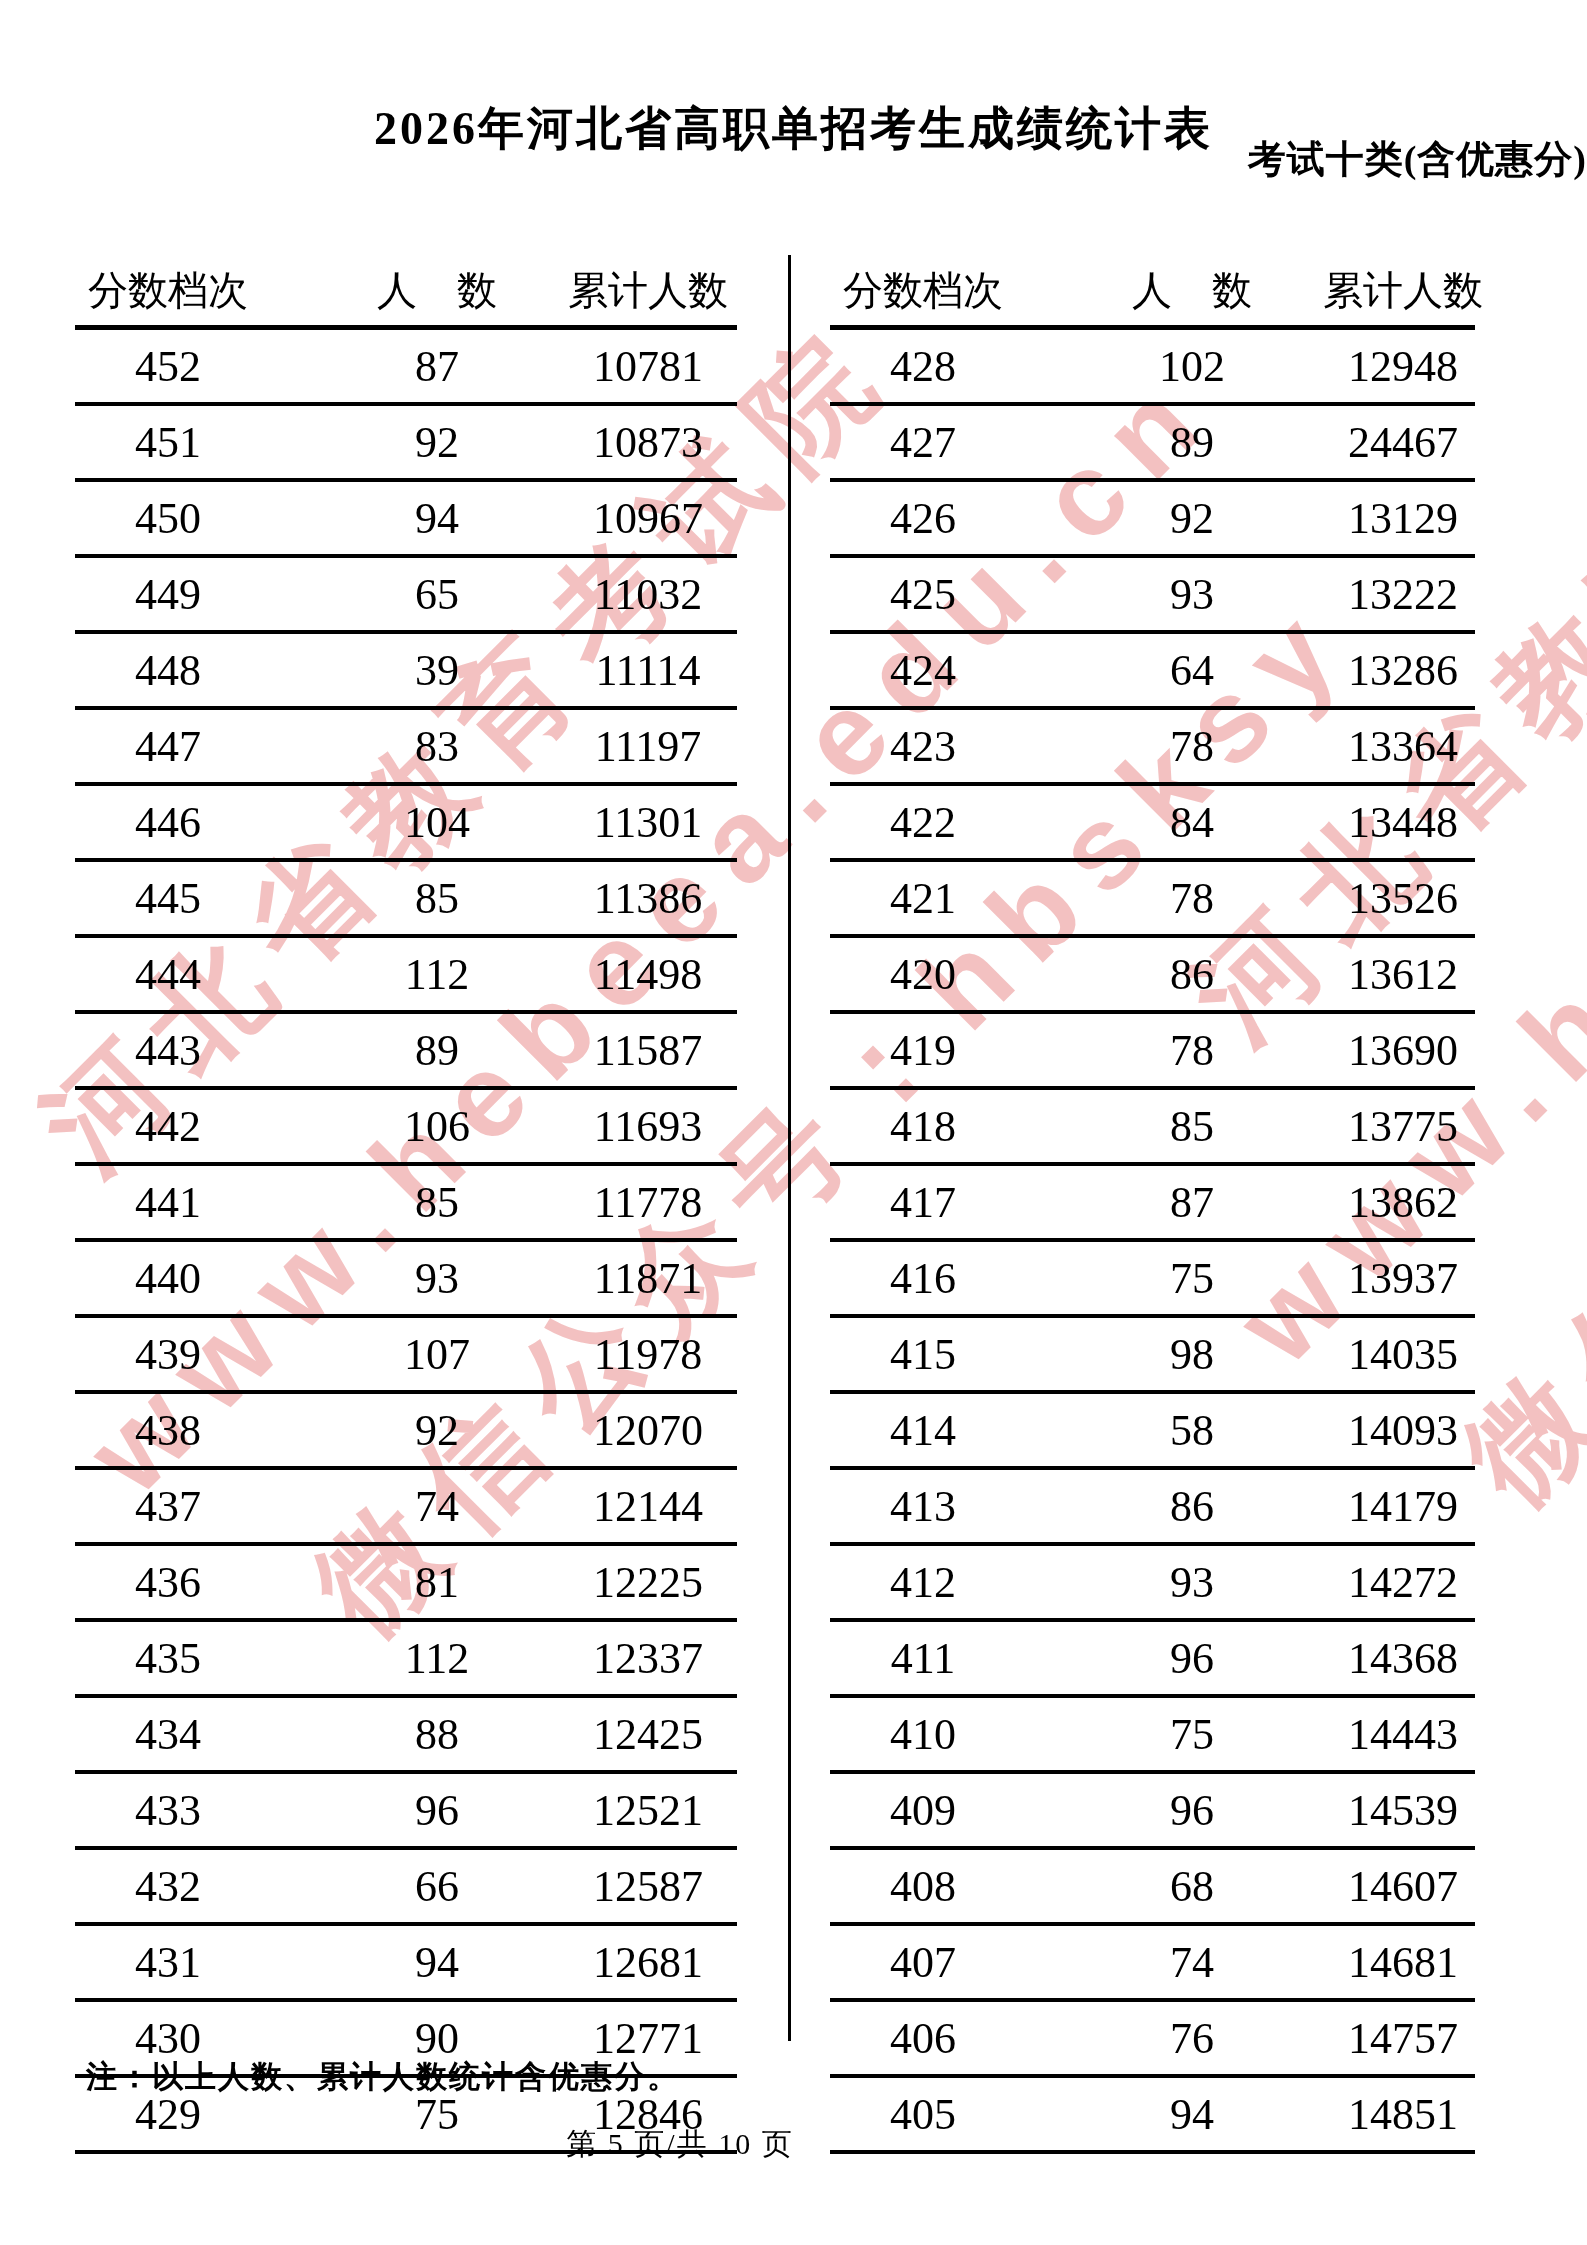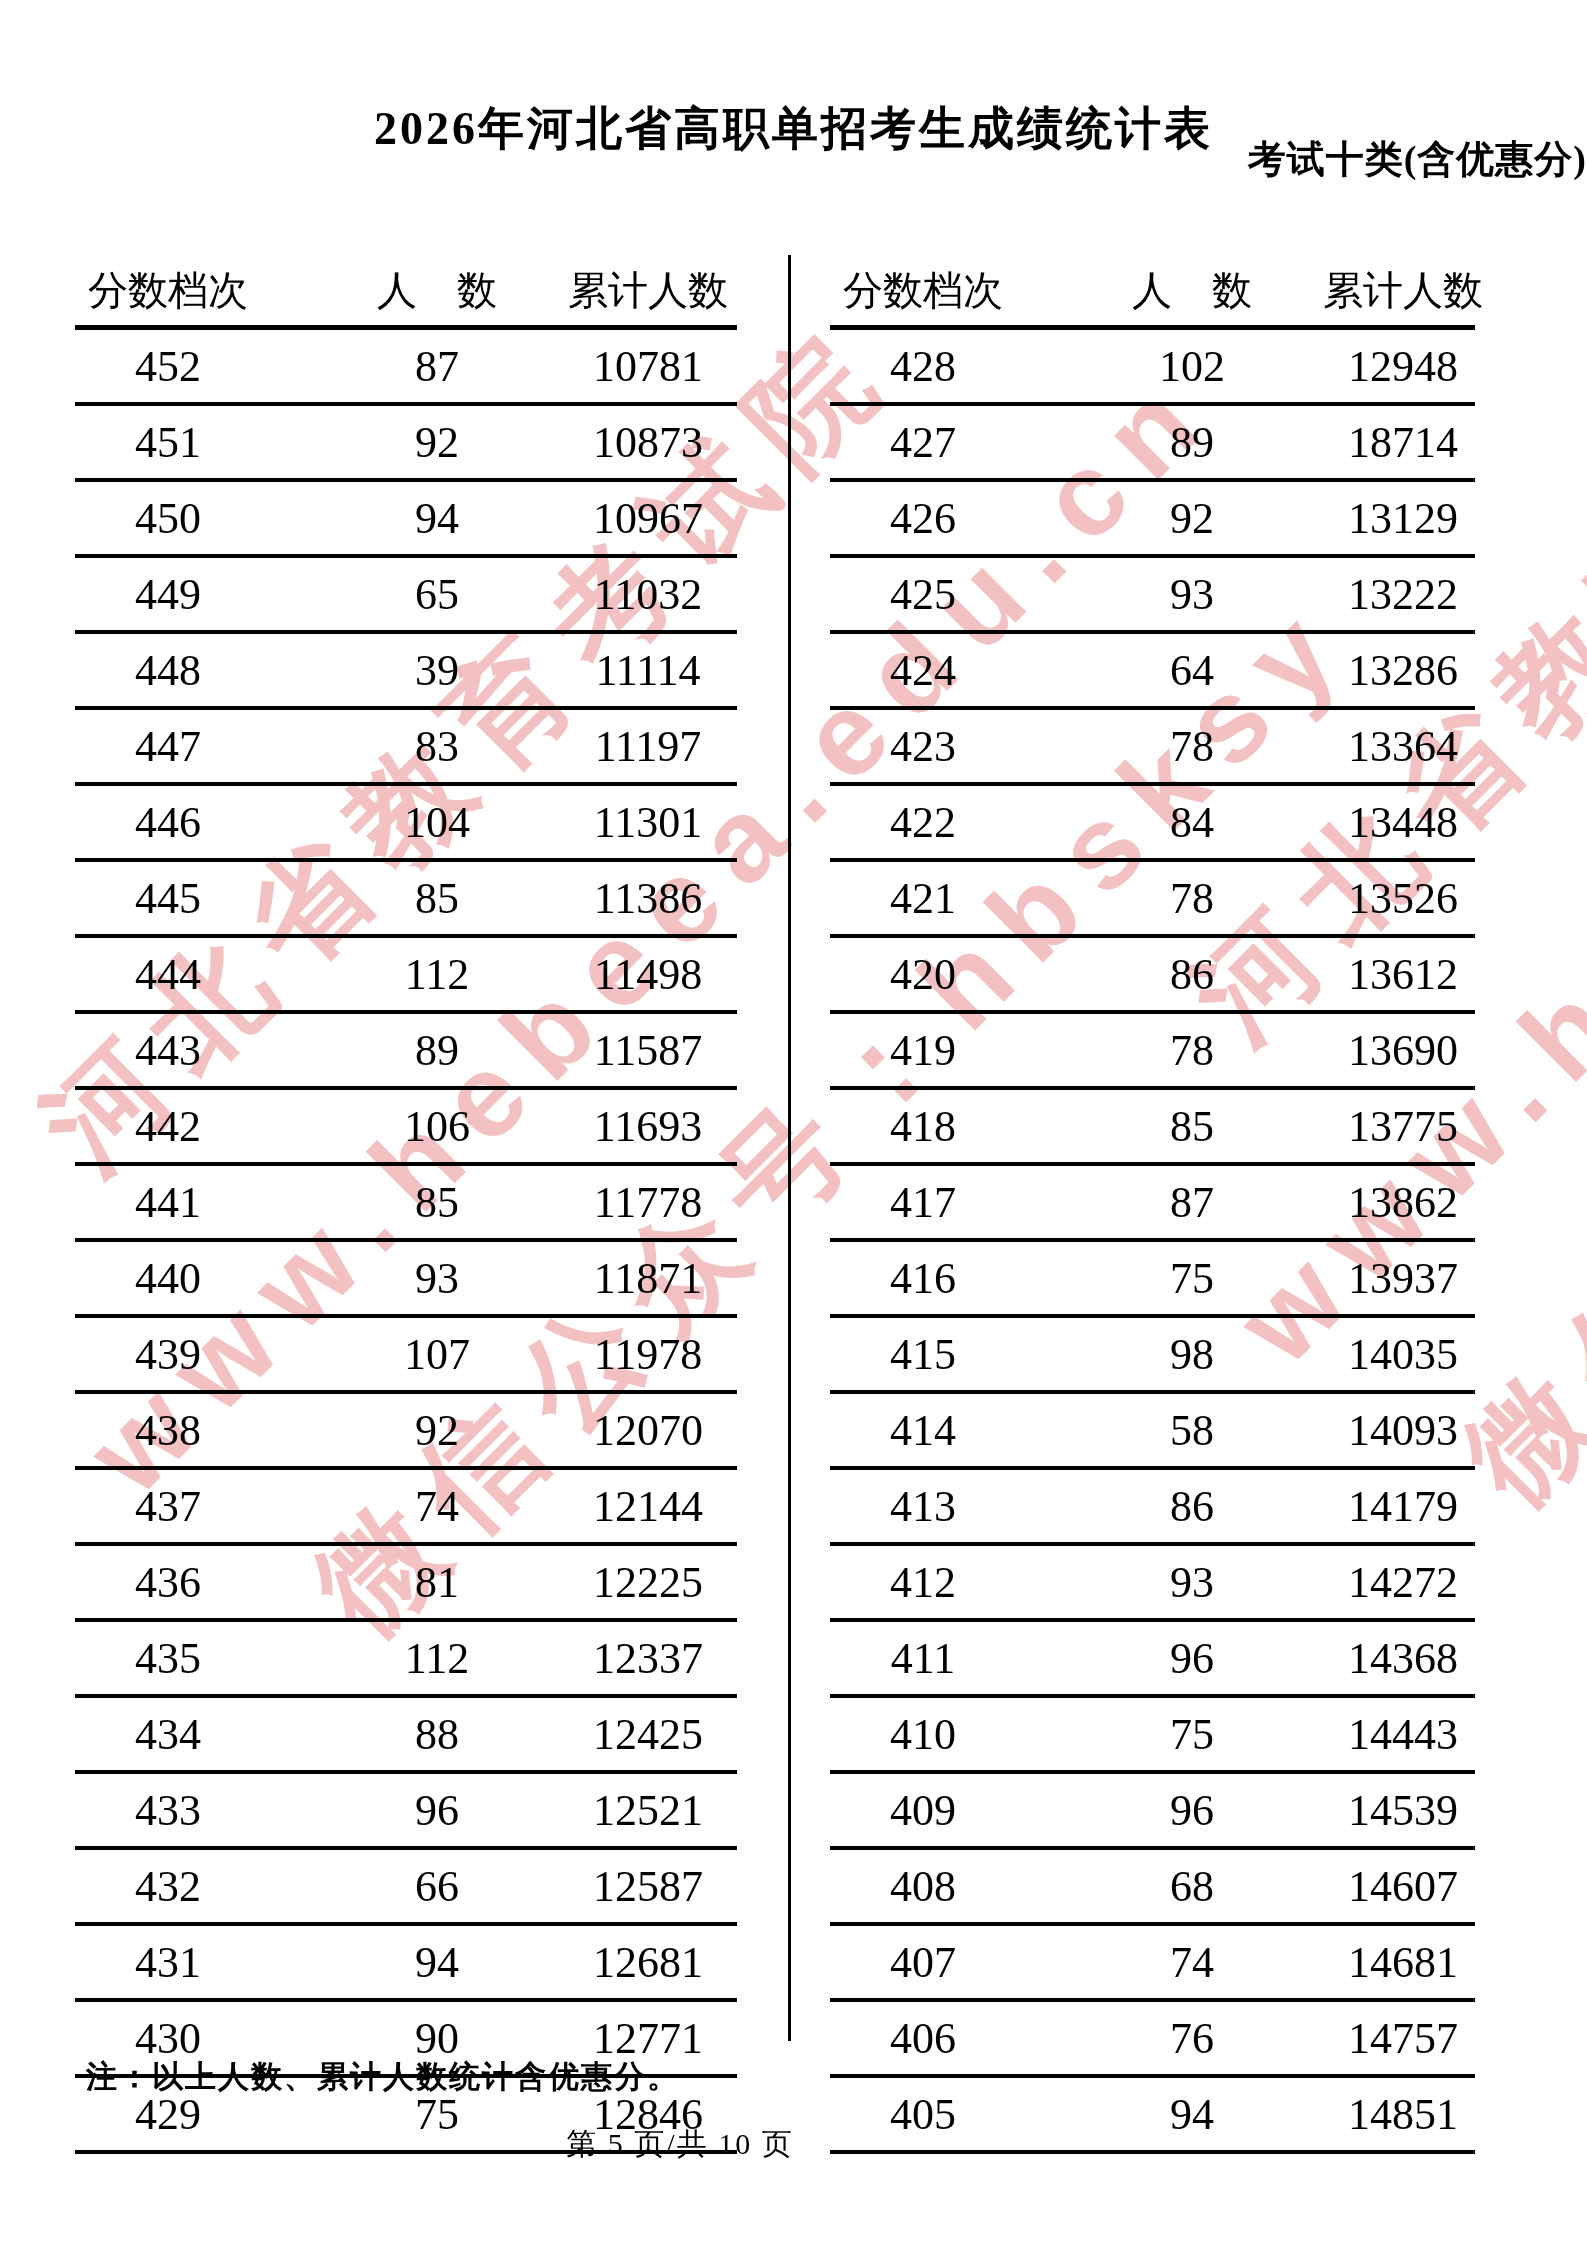--- a/index.html
+++ b/index.html
@@ -236,21 +236,21 @@
     </div>
     <div class="tbody">
         <div class="trow">
           <span class="cell c0">428</span>
           <span class="cell c1">102</span>
           <span class="cell c2">12948</span>
         </div>
         <div class="trow">
           <span class="cell c0">427</span>
           <span class="cell c1">89</span>
-          <span class="cell c2">18714</span>
+          <span class="cell c2">24467</span>
         </div>
         <div class="trow">
           <span class="cell c0">426</span>
           <span class="cell c1">92</span>
           <span class="cell c2">13129</span>
         </div>
         <div class="trow">
           <span class="cell c0">425</span>
           <span class="cell c1">93</span>
           <span class="cell c2">13222</span>

